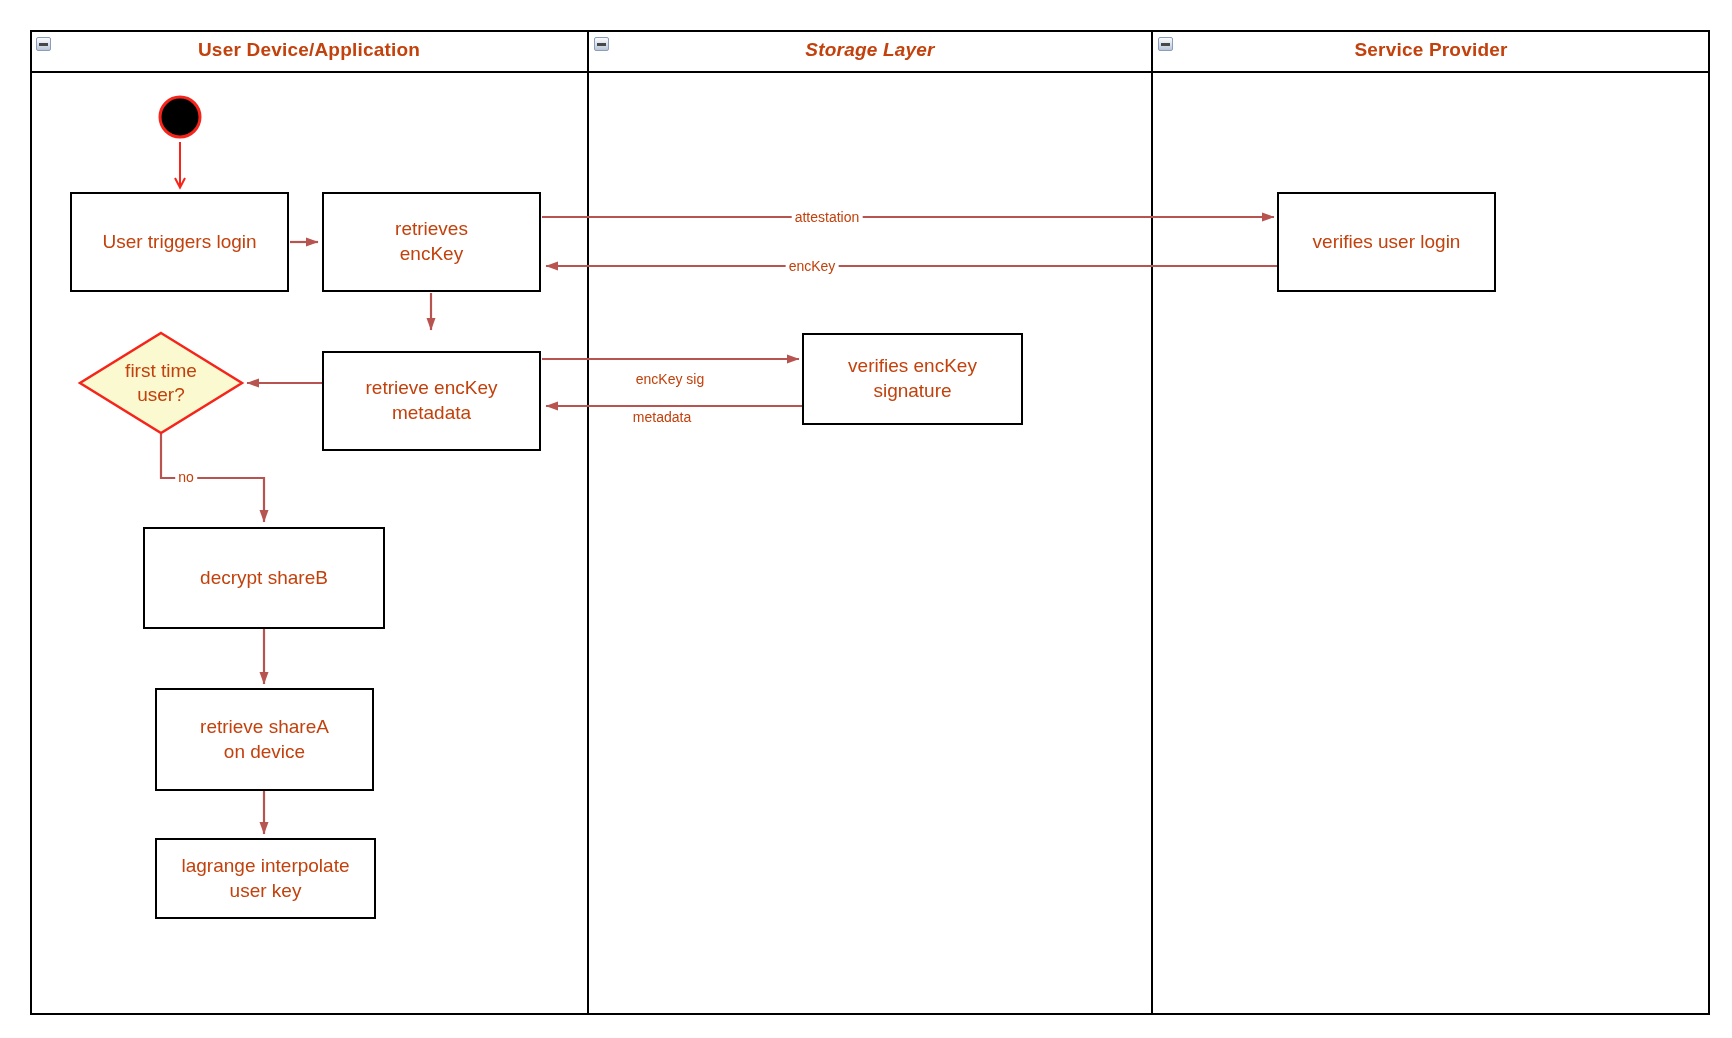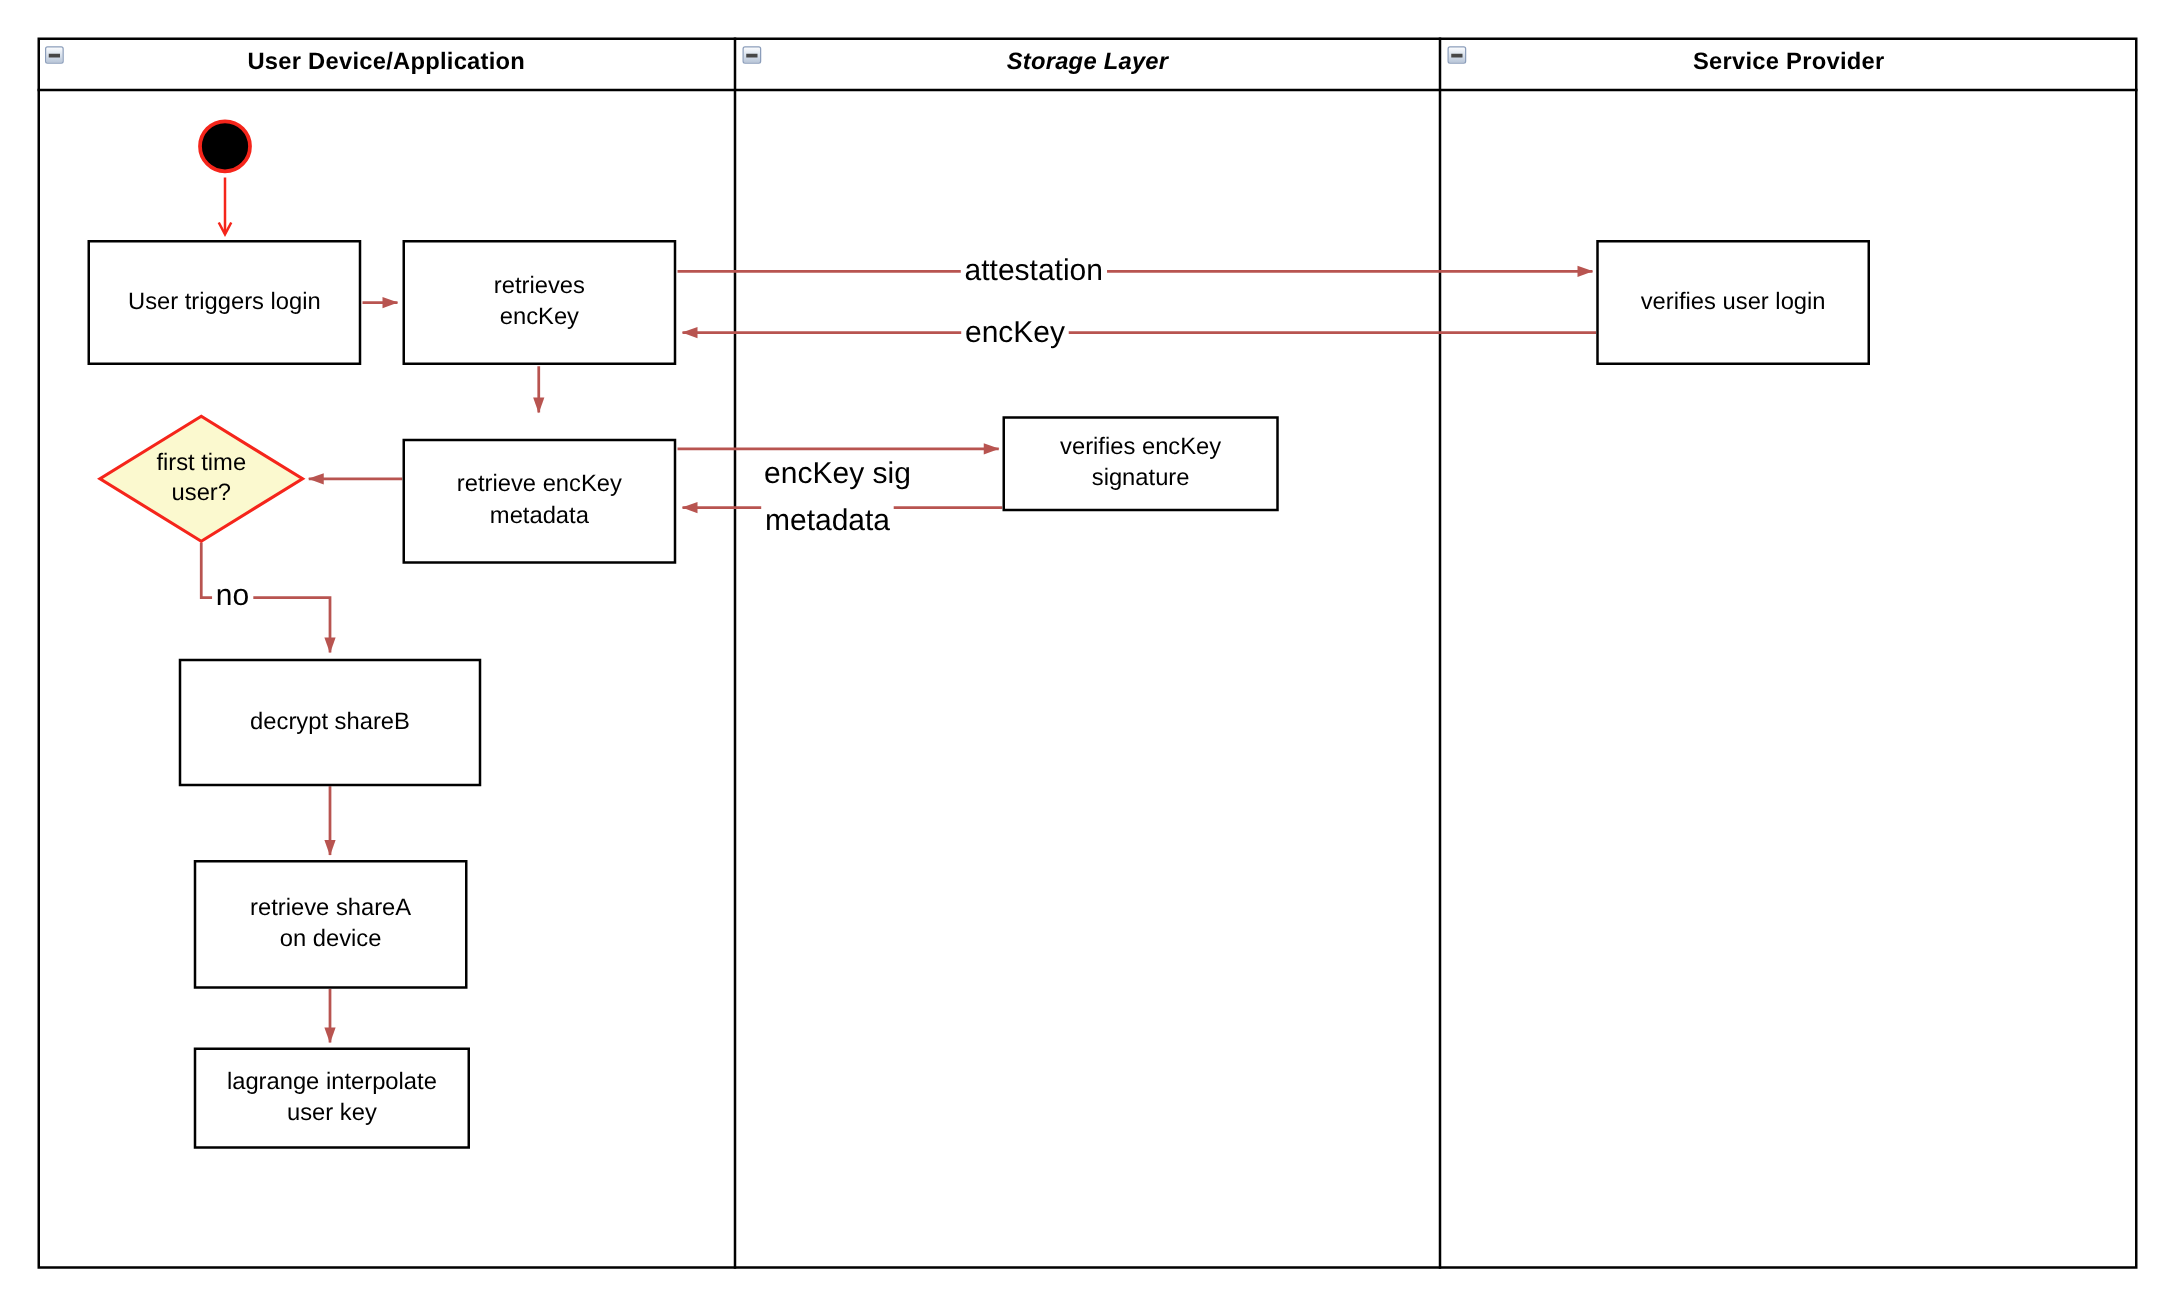--- a/index.html
+++ b/index.html
@@ -1,18 +1,18 @@
 <!DOCTYPE html>
 <html style="--arrow: #b85450; --accent: #f5251b; --diamond_fill: #fbf9cf; --node_border: #000000; --lane_border: #000000; --background: #ffffff;"><head>
 <meta charset="utf-8">
 <style>
   html,body{margin:0;padding:0;background:#fff;}
   #canvas{
     position:relative;width:1732px;height:1038px;background:var(--background,#fff);
-    font-family:"Liberation Sans",sans-serif;color:#000000;overflow:hidden;
+    font-family:"Liberation Sans",sans-serif;color:#c2410c;overflow:hidden;
   }
   .pool{
     position:absolute;left:30px;top:30px;width:1680px;height:985px;
     box-sizing:border-box;border:2px solid var(--lane_border,#000);background:transparent;
   }
   .hline{position:absolute;background:var(--lane_border,#000);}
   .vline{position:absolute;background:var(--lane_border,#000);}
   .lane-title{
     position:absolute;top:39px;font-weight:bold;font-size:19px;text-align:center;
     letter-spacing:.2px;
@@ -35,21 +35,21 @@
     position:absolute;box-sizing:border-box;border:2px solid var(--node_border,#000);
     background:#fff;display:flex;align-items:center;justify-content:center;
     text-align:center;font-size:19px;line-height:1.3;white-space:pre-line;cursor:default;
   }
   .diamond-label{
     position:absolute;transform:translate(-50%,-50%);text-align:center;
     font-size:19px;line-height:1.25;white-space:pre-line;
   }
   .edge-label{
     position:absolute;transform:translate(-50%,-50%);background:var(--background,#fff);
-    padding:0 3px;font-size:24px;white-space:nowrap;line-height:1.15;
+    padding:0 3px;font-size:14px;white-space:nowrap;line-height:1.15;
   }
 </style>
 </head>
 <body>
 
 <div id="canvas">
 
   <div class="pool"></div>
 
   <div class="hline" style="left:30px;top:71px;width:1680px;height:2px;"></div>
@@ -112,21 +112,21 @@
   <div class="node" style="left:70px;top:192px;width:219px;height:100px;">User triggers login</div>
 
   <div class="node" style="left:322px;top:192px;width:219px;height:100px;">retrieves
 encKey</div>
 
   <div class="node" style="left:1277px;top:192px;width:219px;height:100px;">verifies user login</div>
 
   <div class="node" style="left:322px;top:333px;width:219px;height:100px;margin-top:18px;">retrieve encKey
 metadata</div>
 
-  <div class="node" style="left:802px;top:333px;width:221px;height:76px;">verifies encKey
+  <div class="node" style="left:802px;top:333px;width:221px;height:92px;">verifies encKey
 signature</div>
 
   <div class="node" style="left:143px;top:527px;width:242px;height:102px;">decrypt shareB</div>
 
   <div class="node" style="left:155px;top:688px;width:219px;height:103px;">retrieve shareA
 on device</div>
 
   <div class="node" style="left:155px;top:838px;width:221px;height:81px;">lagrange interpolate
 user key</div>
 

